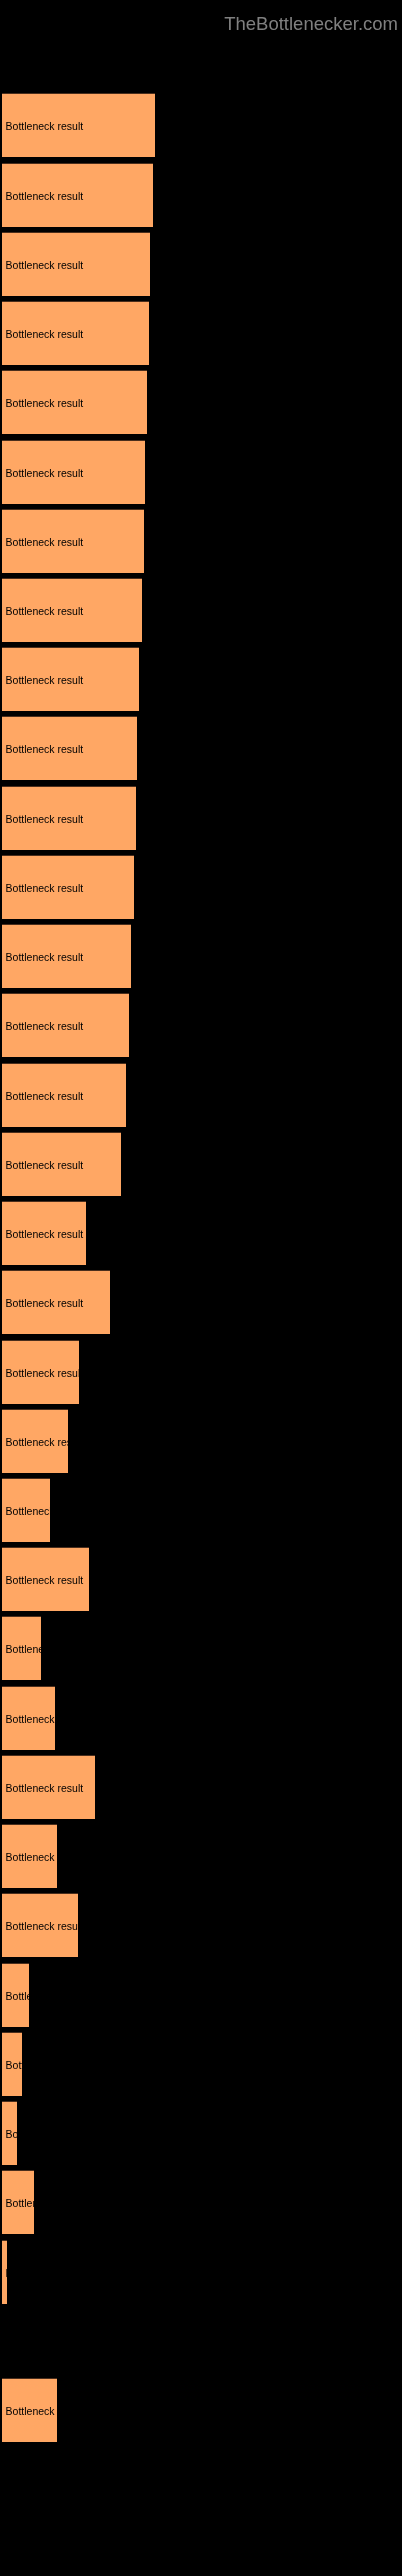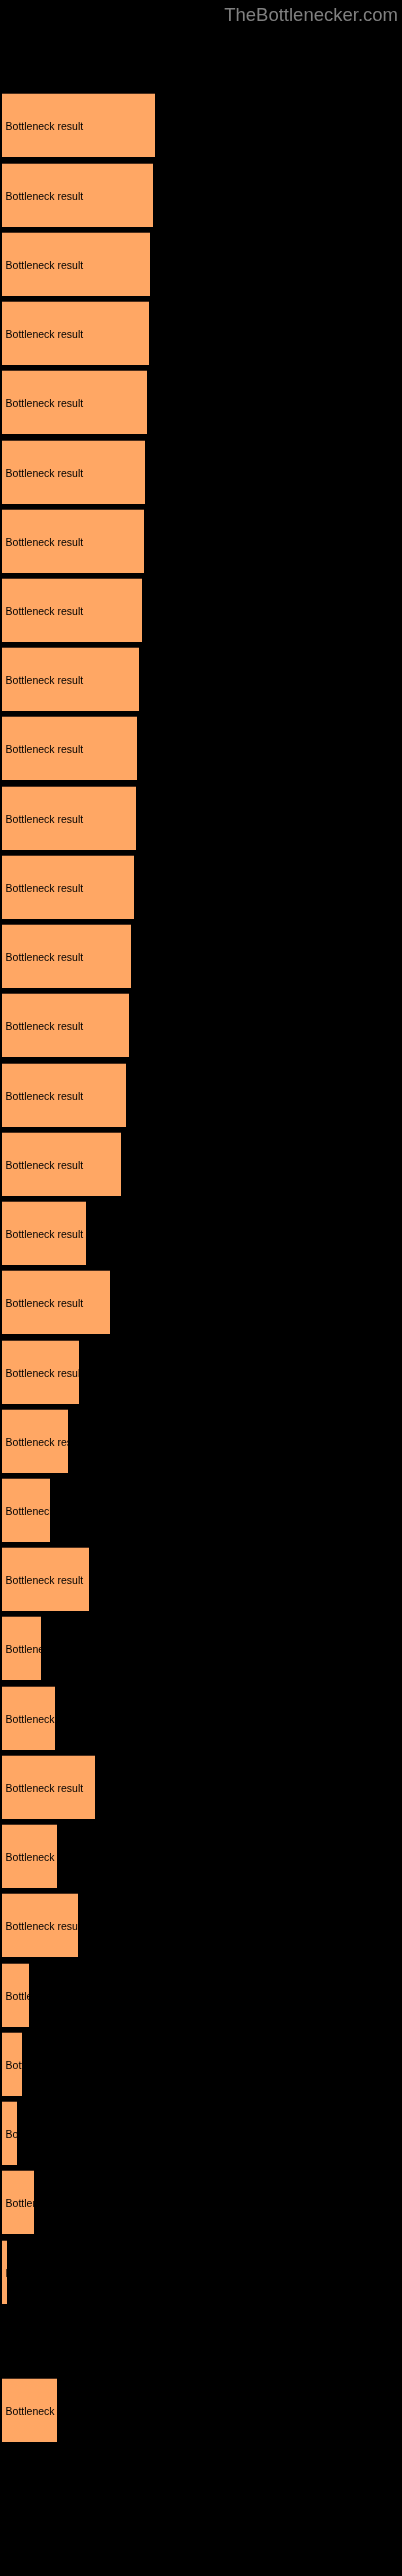--- a/index.html
+++ b/index.html
@@ -10,21 +10,21 @@
   #page {
     position: relative;
     width: 403px;
     height: 2576px;
     background: #000000;
     overflow: hidden;
     font-family: "Liberation Sans", sans-serif;
   }
   #watermark {
     position: absolute;
-    top: 3px;
+    top: 12px;
     left: 0px;
     width: 398px;
     text-align: right;
     font-size: 18.5px;
     line-height: 24px;
     color: #808080;
     letter-spacing: 0px;
     white-space: nowrap;
     font-family: "Liberation Sans", sans-serif;
   }

